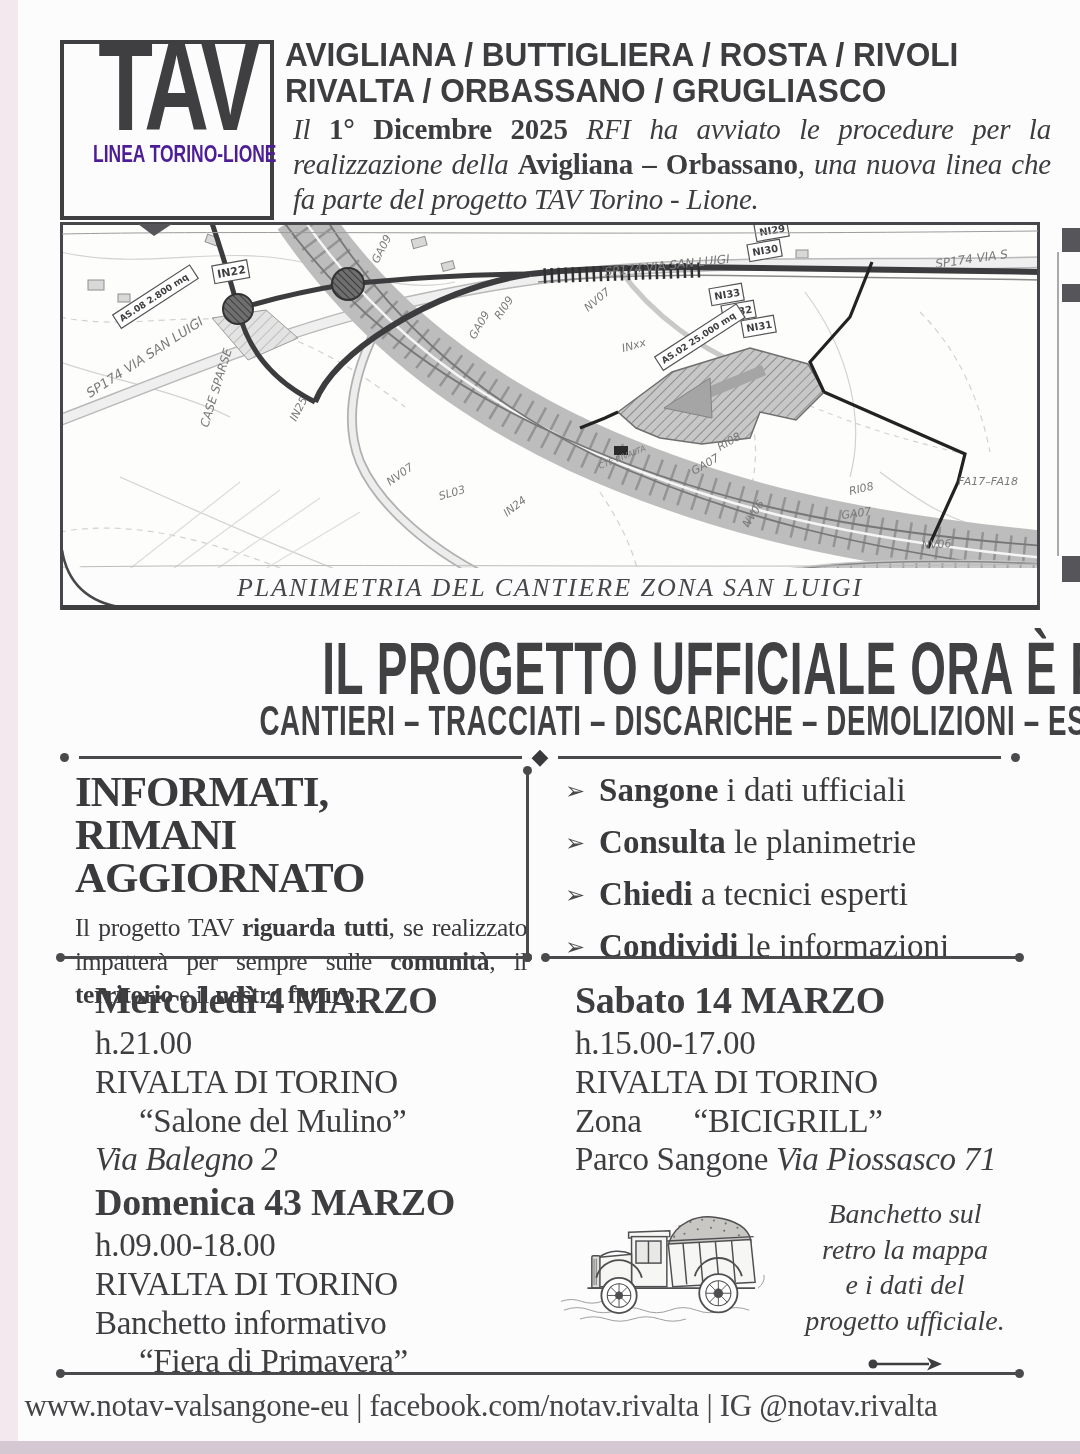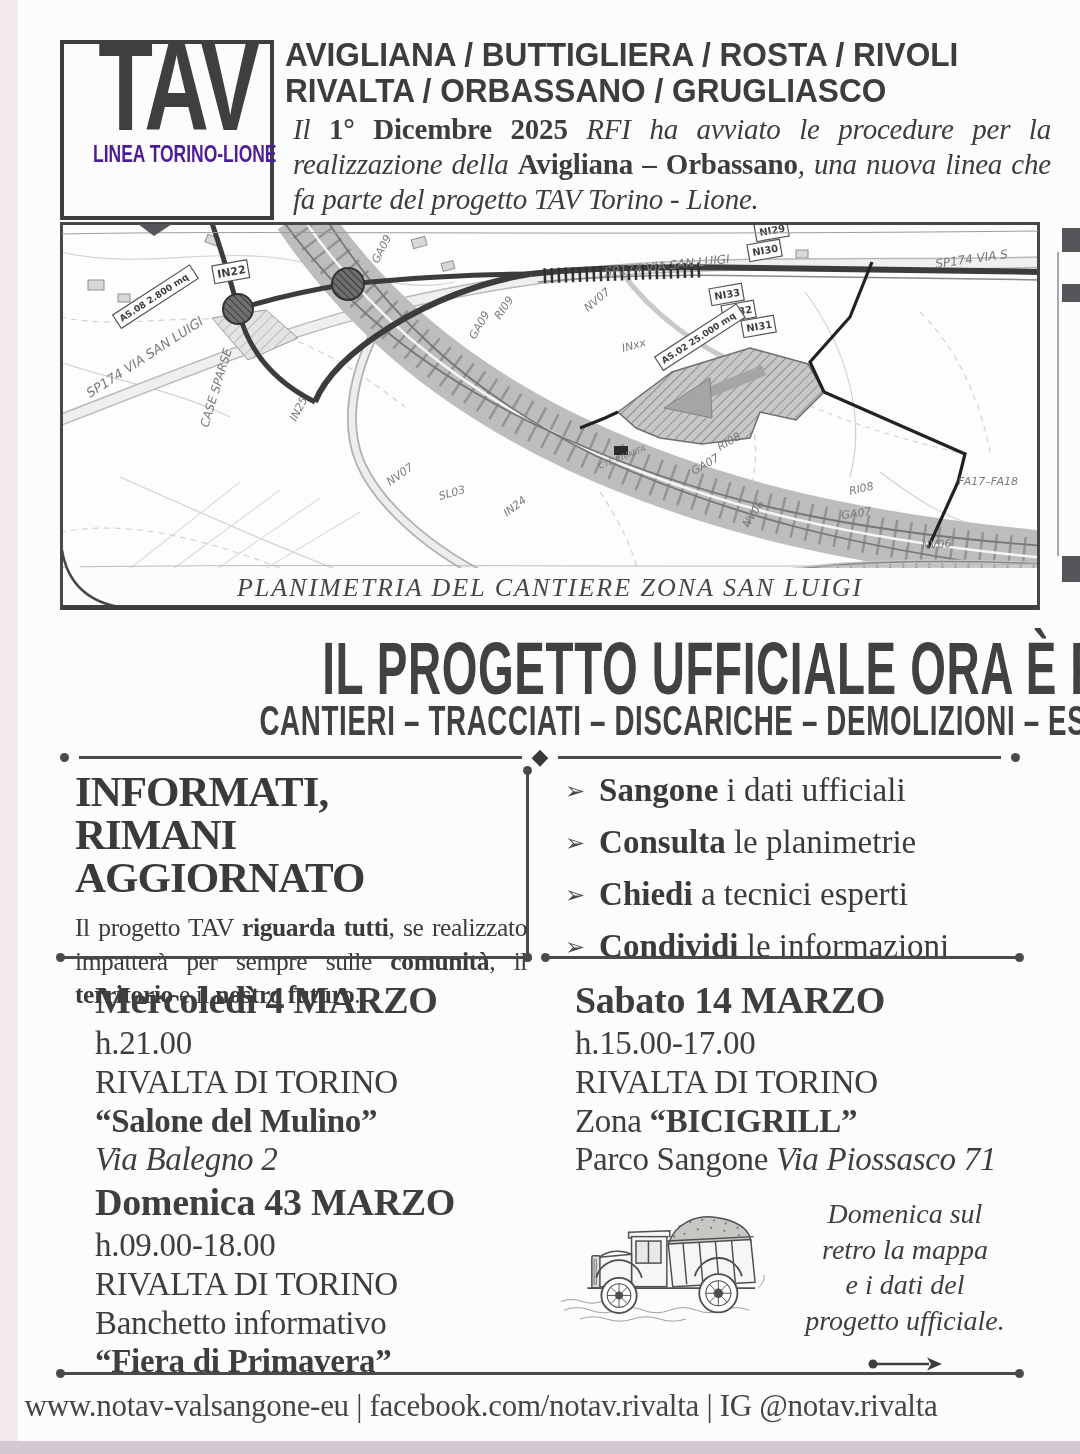--- a/index.html
+++ b/index.html
@@ -59,21 +59,21 @@
   .info-p{margin-top:12px;font-size:25.5px;line-height:1.32;text-align:justify;letter-spacing:-0.4px;color:#3a3a3d;}
 
   
   .actions{left:547px;top:772px;width:470px;list-style:none;margin:0;padding:0;}
   .actions li{display:flex;align-items:baseline;gap:14px;margin-bottom:15px;font-size:33px;color:#3a3a3d;}
   .actions .arrow{font-size:24px;color:#4a4a4d;position:relative;top:-2px;}
 
   
   .event{width:470px;font-size:33px;line-height:1.17;color:#3e3e41;letter-spacing:-0.3px;}
   .ev-date{font-weight:bold;font-size:38px;margin-bottom:2px;}
-  .seg-b{font-weight:bold;} .seg-i{font-style:italic;} .seg-r{font-weight:normal;}
+  .seg-b{font-weight:normal;margin-left:44px;} .seg-i{font-style:italic;} .seg-r{font-weight:normal;}
 
   
   .note-block{left:540px;top:1178px;width:480px;display:flex;align-items:flex-start;}
   .note-text{width:238px;margin-top:18px;font-style:italic;font-size:28px;line-height:1.27;text-align:center;color:#3e3e41;}
   .note-arrow{display:block;margin:16px auto 0 auto;}
 
   
   .footer-rule{left:42px;top:1372px;width:960px;}
   .footer-text{left:0;top:1388px;width:926px;text-align:center;font-size:31px;color:#454548;letter-spacing:-0.3px;}
 </style>
@@ -355,21 +355,21 @@
         <circle cx="172" cy="54" r="1.4"></circle>
           <circle cx="190" cy="48" r="1.4"></circle>
           <circle cx="208" cy="46" r="1.4"></circle>
         <circle cx="226" cy="50" r="1.4"></circle>
           <circle cx="246" cy="56" r="1.4"></circle>
           <circle cx="158" cy="58" r="1.4"></circle>
       </g>
     </svg>
     <div>
       <div class="note-text">
-          <div>Domenica sul</div>
+          <div>Banchetto sul</div>
           <div>retro la mappa</div>
           <div>e i dati del</div>
           <div>progetto ufficiale.</div>
         </div>
       <svg class="note-arrow" width="76" height="20" viewBox="0 0 76 20">
         <circle cx="6" cy="10" r="4.5" fill="#3e3e41"></circle>
         <line x1="6" y1="10" x2="62" y2="10" stroke="#3e3e41" stroke-width="2.6"></line>
         <polygon points="60,3.5 75,10 60,16.5 64,10" fill="#3e3e41"></polygon>
       </svg>
     </div>

